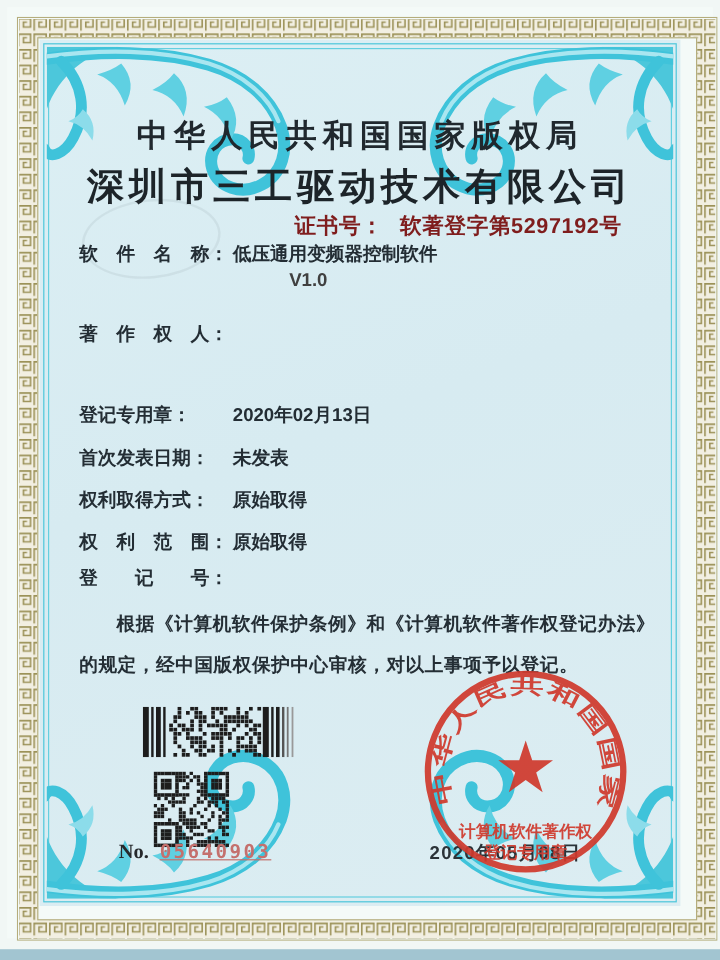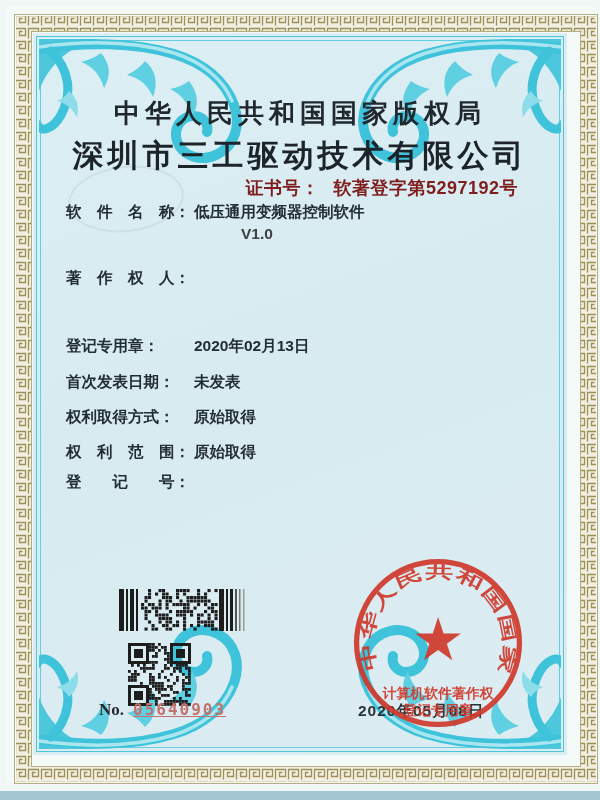--- a/index.html
+++ b/index.html
@@ -141,20 +141,21 @@
 
   <div class="row" style="top:436px">
     <span class="lbl">权　利　范　围：</span>
     <span class="val">原始取得</span>
   </div>
 
   <div class="row" style="top:466px">
     <span class="lbl">登　　记　　号：</span>
   </div>
 
+  <div class="statement">根据《计算机软件保护条例》和《计算机软件著作权登记办法》的规定，经中国版权保护中心审核，对以上事项予以登记。</div>
 
   <svg class="barcode" width="127" height="42">
     <rect x="0" y="0" width="5" height="42" fill="#1d1d1d"></rect>
     <rect x="7" y="0" width="2" height="42" fill="#1d1d1d"></rect>
     <rect x="11" y="0" width="4" height="42" fill="#1d1d1d"></rect>
     <rect x="17" y="0" width="2" height="42" fill="#1d1d1d"></rect>
     <g id="bc-matrix">
         <rect x="22" y="14" width="3.1" height="3.1" fill="#1d1d1d"></rect>
         <rect x="22" y="17.5" width="3.1" height="3.1" fill="#1d1d1d"></rect>
         <rect x="25.5" y="7" width="3.1" height="3.1" fill="#1d1d1d"></rect>

